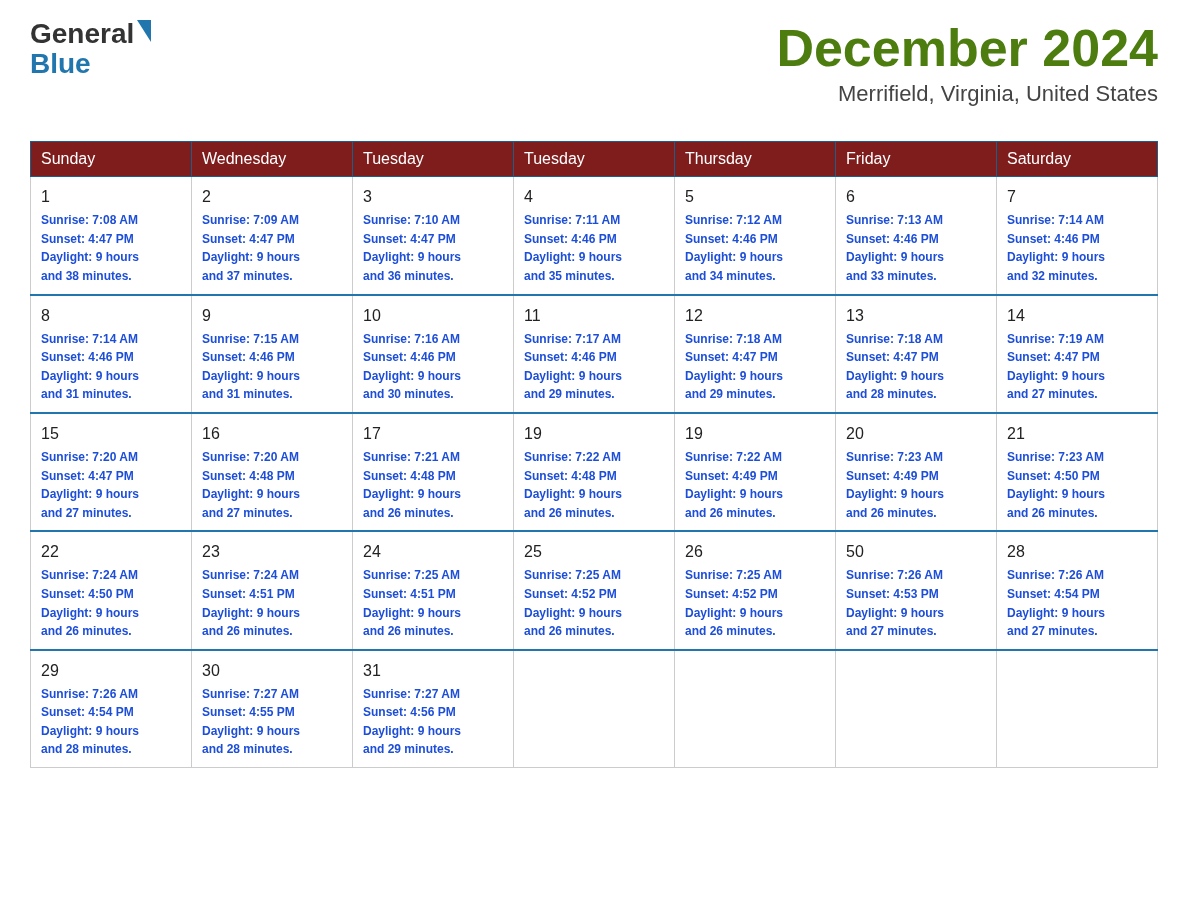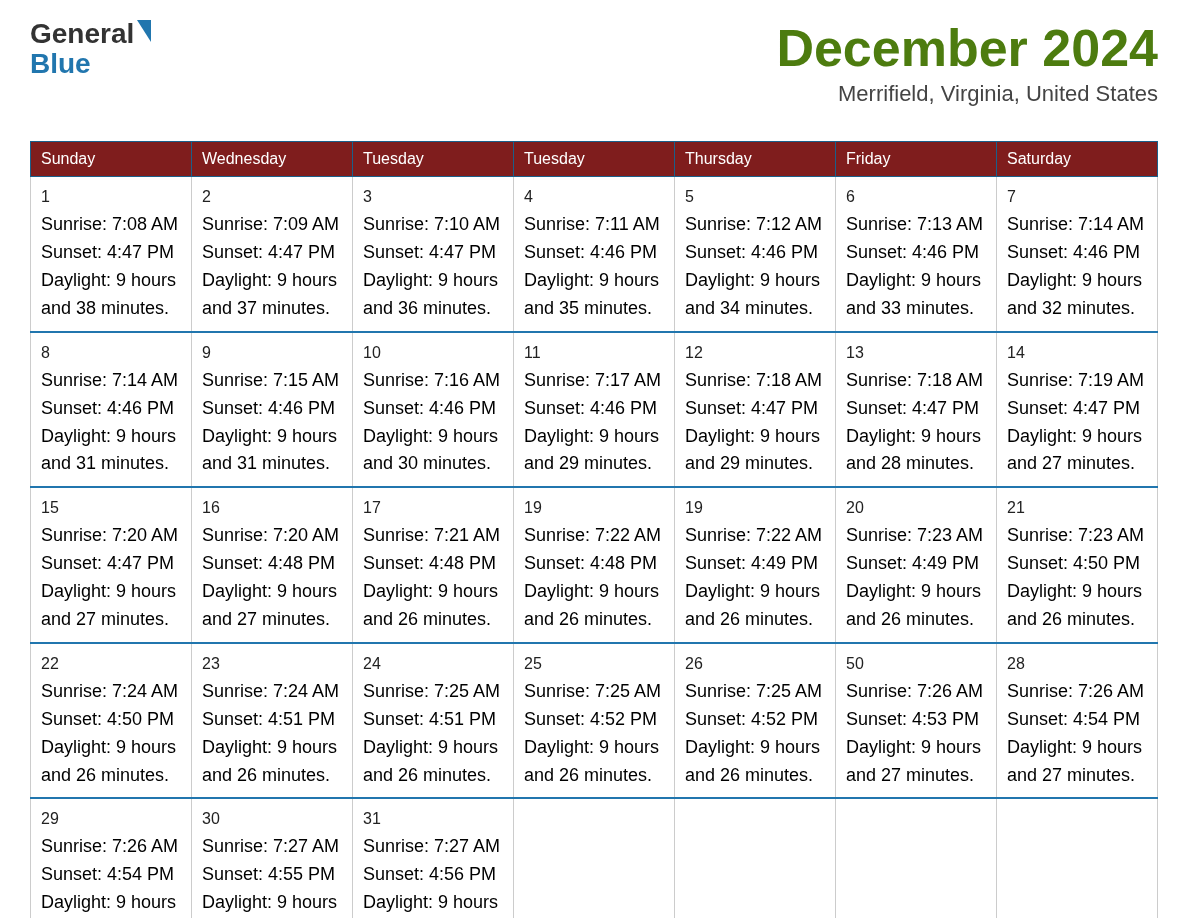--- a/index.html
+++ b/index.html
@@ -60,23 +60,24 @@
       line-height: 1.5;
       min-height: 100px;
     }
     .day-number {
       font-size: 16px;
       font-weight: normal;
       display: block;
       margin-bottom: 2px;
     }
     .day-info {
-      font-size: 18px;
-      color: #000000;
+      font-size: 12px;
+      color: #1d4ed8;
       line-height: 1.55;
+      font-weight: bold;
     }
     .row-divider td {
       border-top: 2px solid #2176ae;
     }
     .empty-cell {
       background: #fff;
     }
   </style>
 </head>
 <body>

